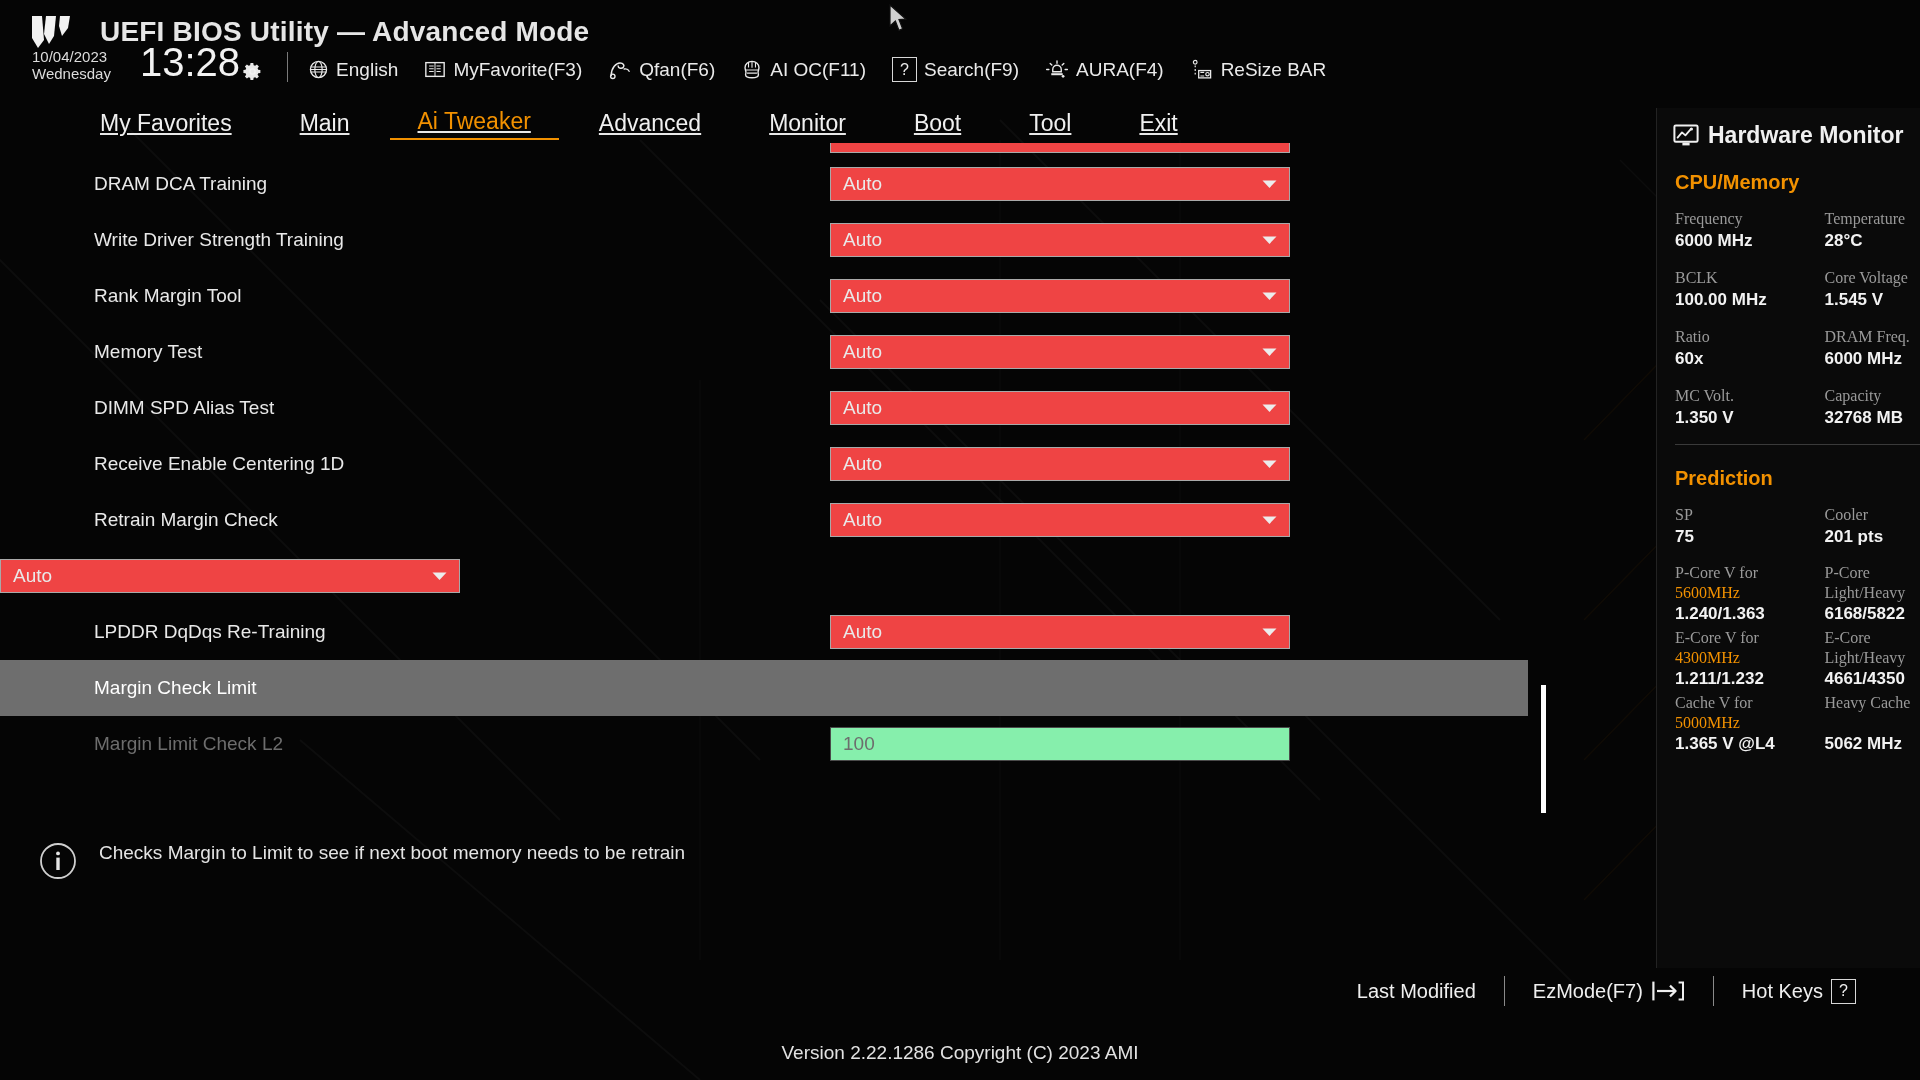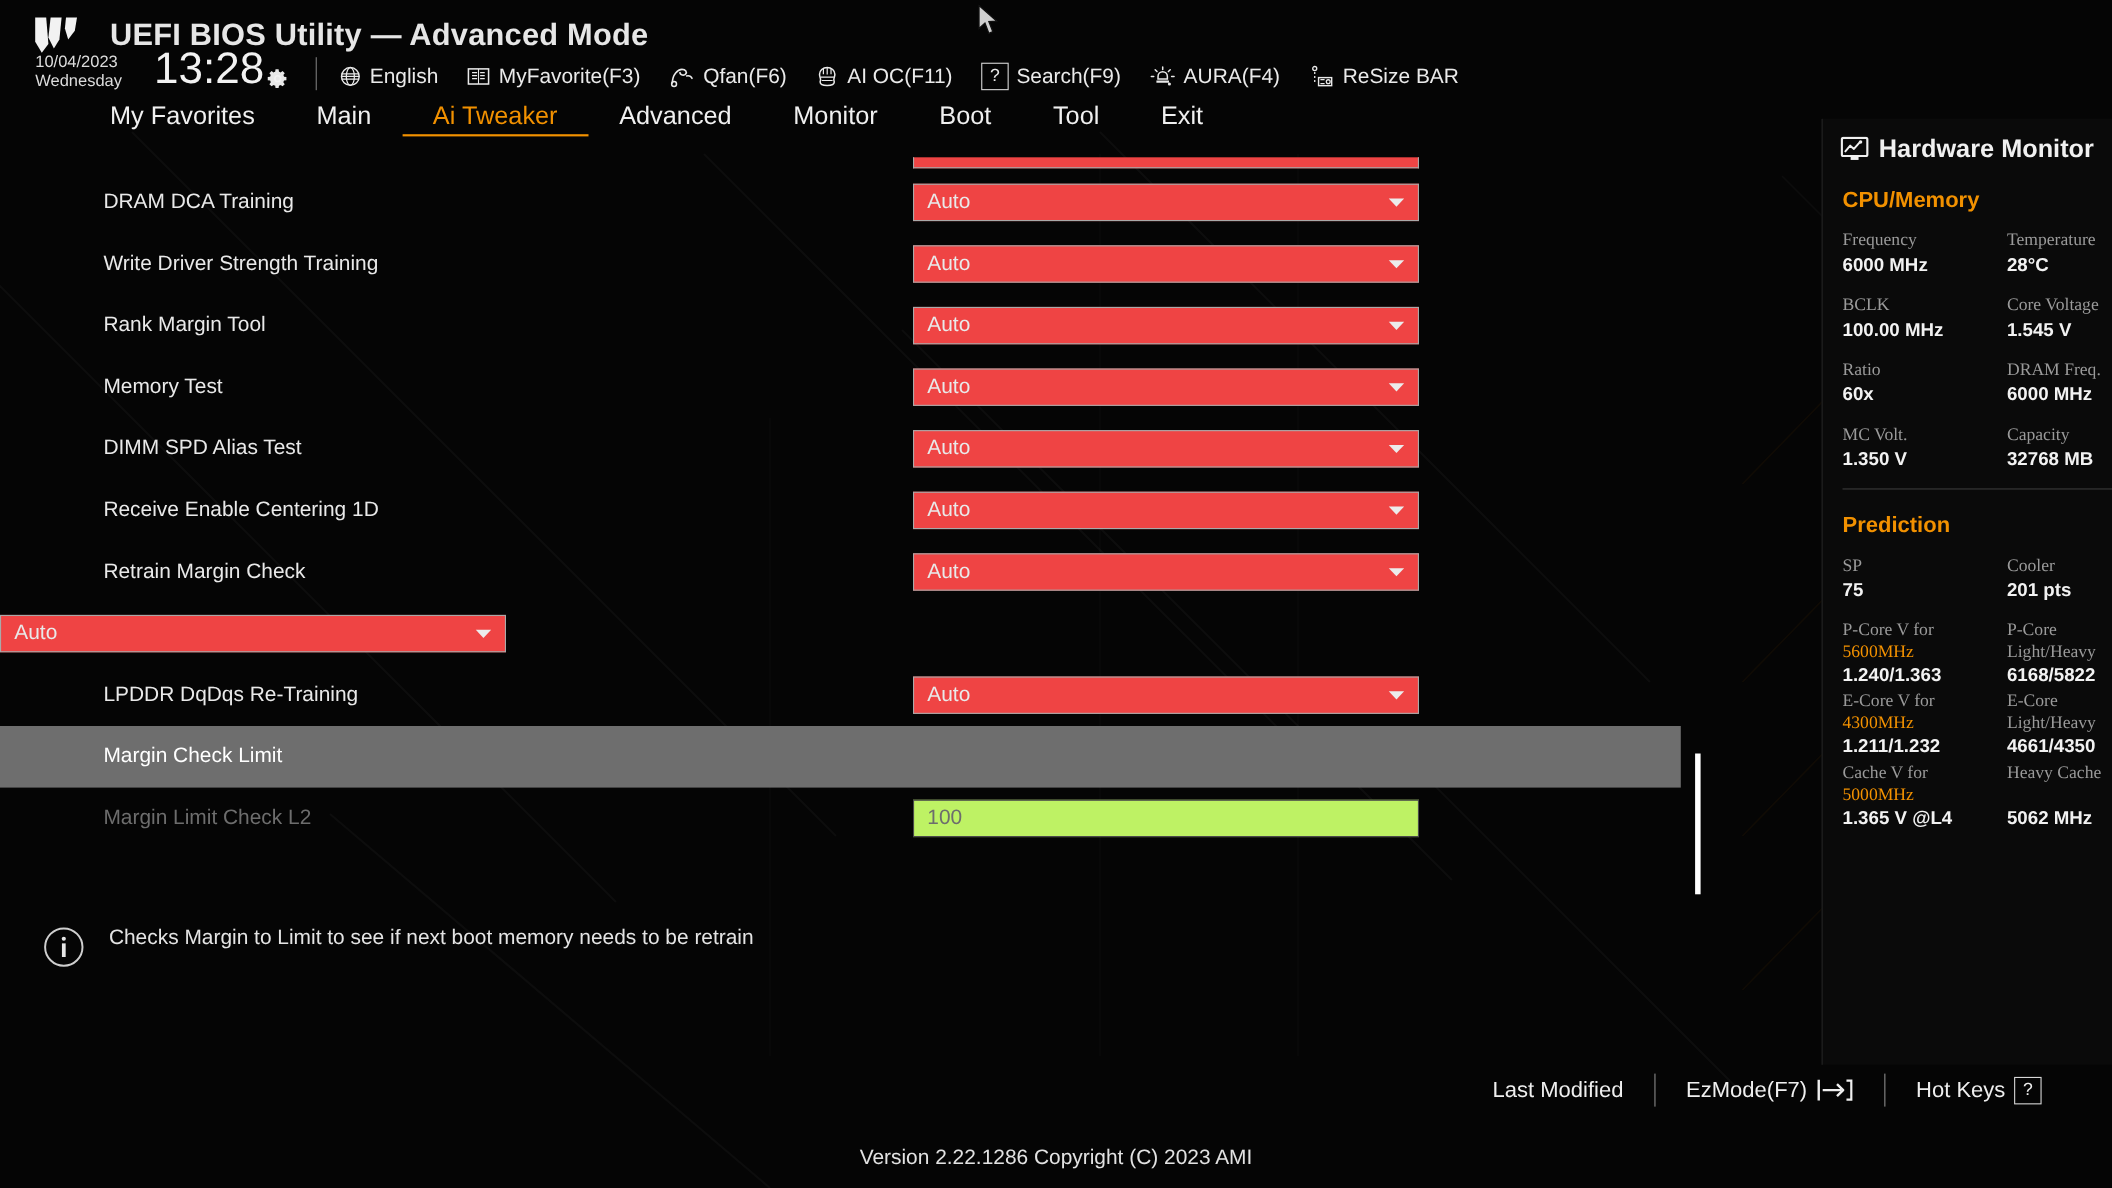--- a/index.html
+++ b/index.html
@@ -103,24 +103,25 @@
   }
   .hdr-tool svg { flex: none; }
 
   
   .navbar {
     position: absolute;
     top: 88px; left: 0;
     width: 1584px;
     height: 52px;
     display: flex;
-    align-items: flex-start;
+    align-items: flex-end;
     padding-left: 72px;
-    gap: 0;
+    gap: 12px;
     z-index: 3;
+    text-decoration: underline;
   }
   .nav-tab {
     font-size: 23px;
     color: #f0f0f0;
     white-space: nowrap;
     cursor: pointer;
     padding: 0 28px;
     position: relative;
     line-height: 34px;
   }
@@ -177,21 +178,21 @@
     cursor: pointer;
   }
   .ctrl.focused {
     border: 2px solid #f29100;
     background: #000;
     padding: 0 11px;
   }
   .ctrl.disabled {
     border-color: #4a4a4a;
     color: #6d6d6d;
-    background: #bef264;
+    background: #86efac;
     cursor: default;
   }
   .ctrl .caret {
     position: absolute;
     right: 12px;
     top: 50%;
     transform: translateY(-50%);
   }
   .ctrl.partial {
     border-top: none;

